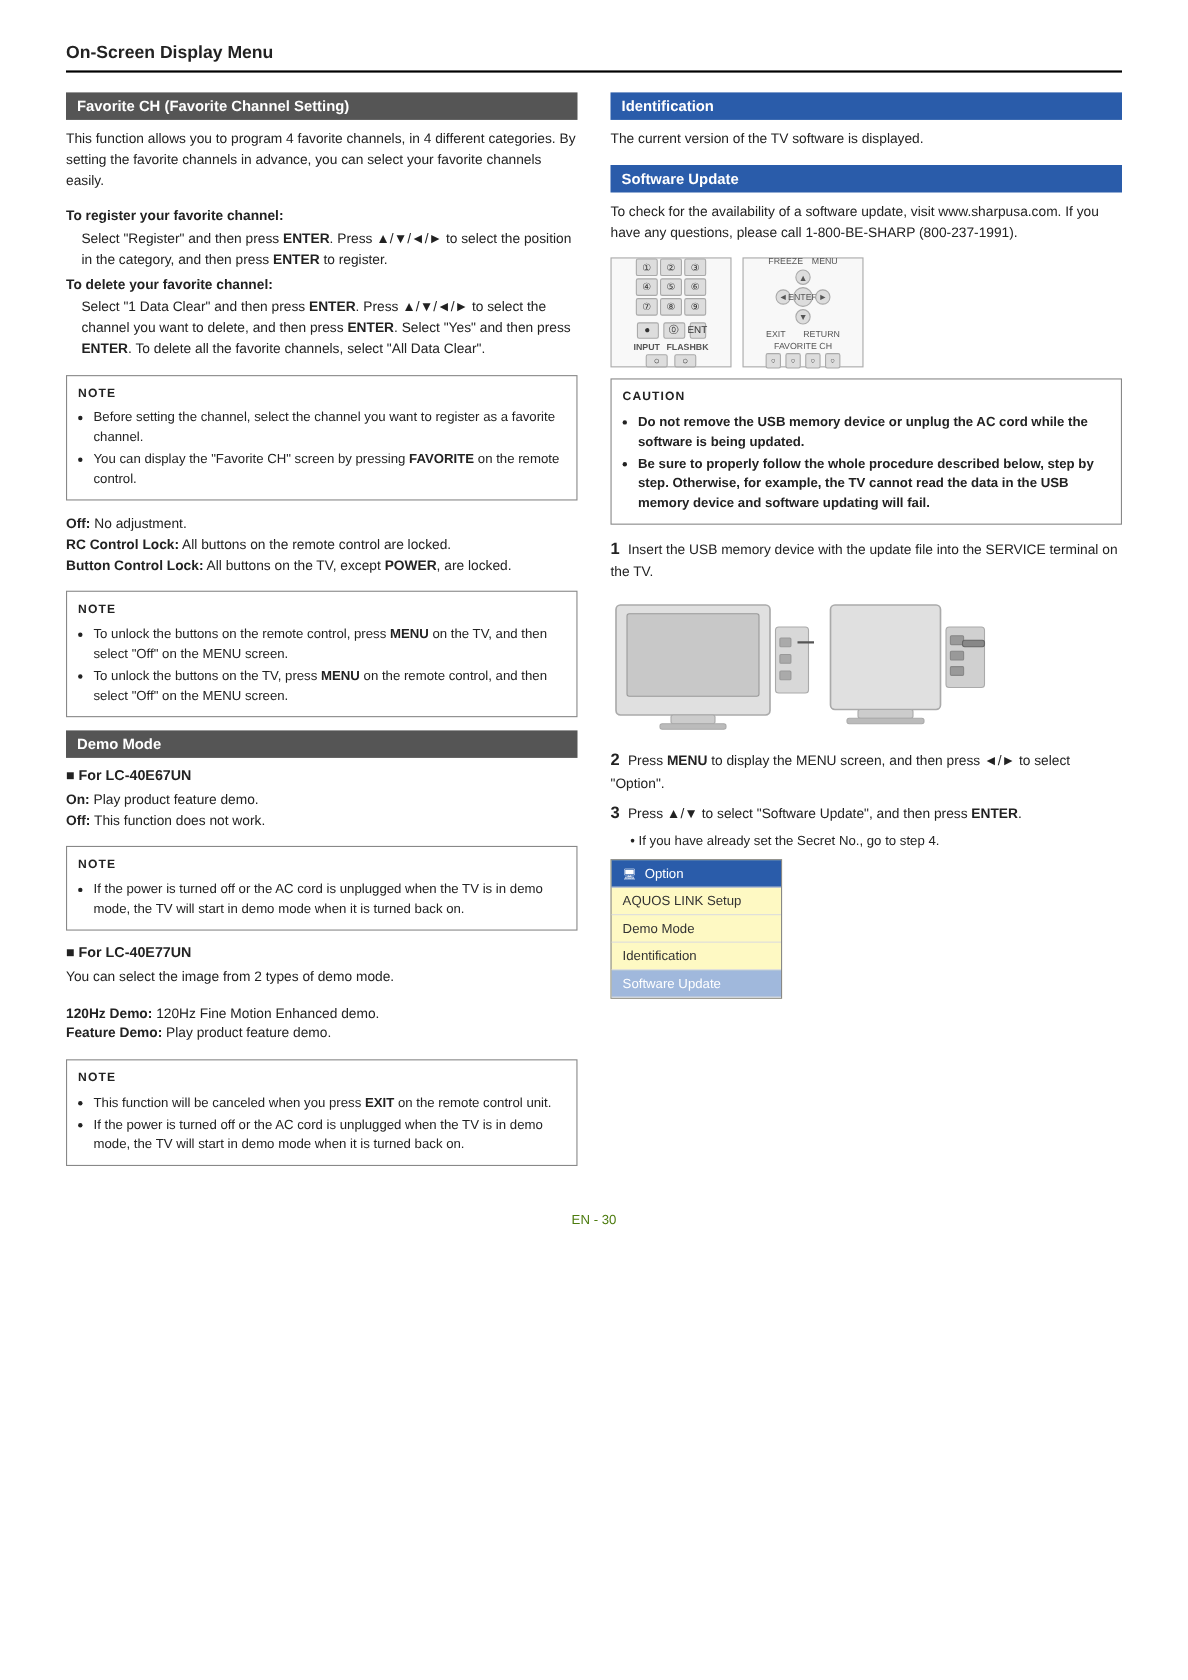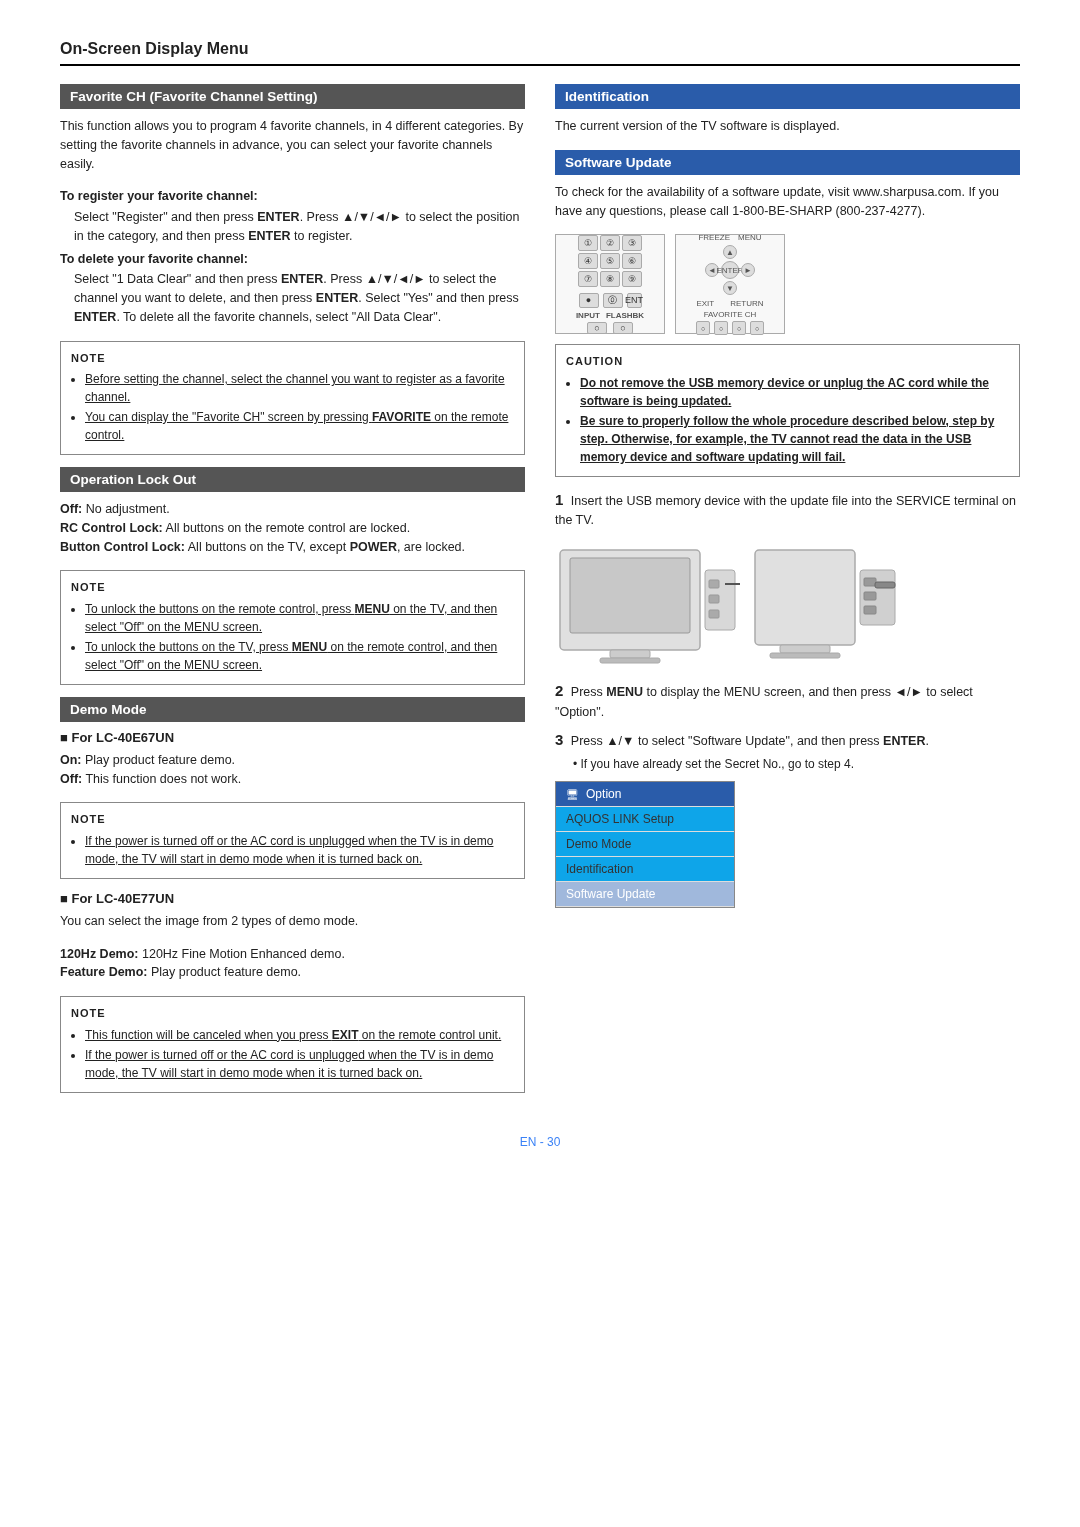--- a/index.html
+++ b/index.html
@@ -70,21 +70,20 @@
     }
     .caution-box .caution-label {
       font-weight: bold;
       font-size: 11px;
       letter-spacing: 1px;
       margin-bottom: 4px;
       display: block;
     }
     .note-box ul, .caution-box ul {
       padding-left: 14px;
-      text-decoration: underline;
     }
     .note-box li, .caution-box li {
       margin-bottom: 2px;
     }
     .sub-label {
       font-weight: bold;
       font-size: 12.5px;
       margin: 4px 0 2px 0;
     }
     .indent { padding-left: 14px; }
@@ -155,43 +154,43 @@
       width: 18px; height: 18px;
       background: #ddd;
       border: 1px solid #aaa;
       border-radius: 50%;
       font-size: 8px;
       display: flex; align-items: center; justify-content: center;
     }
     
     .menu-screenshot {
       border: 1px solid #888;
-      background: #0ea5e9;
-      width: 180px;
+      background: #fef9c3;
+      width: 156px;
       margin: 8px 0;
       font-size: 12px;
     }
     .menu-item {
       padding: 5px 10px;
       border-bottom: 1px solid #ddd;
       color: #333;
     }
     .menu-item.highlighted {
       background: #2a5caa;
       color: #fff;
     }
     .menu-item.active {
       background: #a0b8dc;
       color: #fff;
     }
     .page-footer {
       text-align: center;
       margin-top: 30px;
       font-size: 12px;
-      color: #3b82f6;
+      color: #4d7c0f;
     }
     .tv-svg-container {
       display: flex;
       gap: 10px;
       margin: 10px 0;
     }
   </style>
 </head>
 <body>
 
@@ -217,21 +216,20 @@
       <div class="note-box">
         <span class="note-label">NOTE</span>
         <ul>
           <li>Before setting the channel, select the channel you want to register as a favorite channel.</li>
           <li>You can display the "Favorite CH" screen by pressing <span class="bold">FAVORITE</span> on the remote control.</li>
         </ul>
       </div>
     </div>
 
     <div>
-      <div class="section-header">Operation Lock Out</div>
       <div class="section-body">
         <div><span class="bold">Off:</span> No adjustment.</div>
         <div><span class="bold">RC Control Lock:</span> All buttons on the remote control are locked.</div>
         <div><span class="bold">Button Control Lock:</span> All buttons on the TV, except <span class="bold">POWER</span>, are locked.</div>
       </div>
       <div class="note-box">
         <span class="note-label">NOTE</span>
         <ul>
           <li>To unlock the buttons on the remote control, press <span class="bold">MENU</span> on the TV, and then select "Off" on the MENU screen.</li>
           <li>To unlock the buttons on the TV, press <span class="bold">MENU</span> on the remote control, and then select "Off" on the MENU screen.</li>
@@ -277,21 +275,21 @@
 
   <div class="col-right">
 
     <div>
       <div class="section-header-blue">Identification</div>
       <div class="section-body">The current version of the TV software is displayed.</div>
     </div>
 
     <div>
       <div class="section-header-blue">Software Update</div>
-      <div class="section-body">To check for the availability of a software update, visit www.sharpusa.com. If you have any questions, please call 1-800-BE-SHARP (800-237-4277).</div>
+      <div class="section-body">To check for the availability of a software update, visit www.sharpusa.com. If you have any questions, please call 1-800-BE-SHARP (800-237-1991).</div>
 
       <div class="remote-images">
 
         <div class="remote-box">
           <div class="remote-keypad">
             <div class="remote-key">①</div>
             <div class="remote-key">②</div>
             <div class="remote-key">③</div>
             <div class="remote-key">④</div>
             <div class="remote-key">⑤</div>

